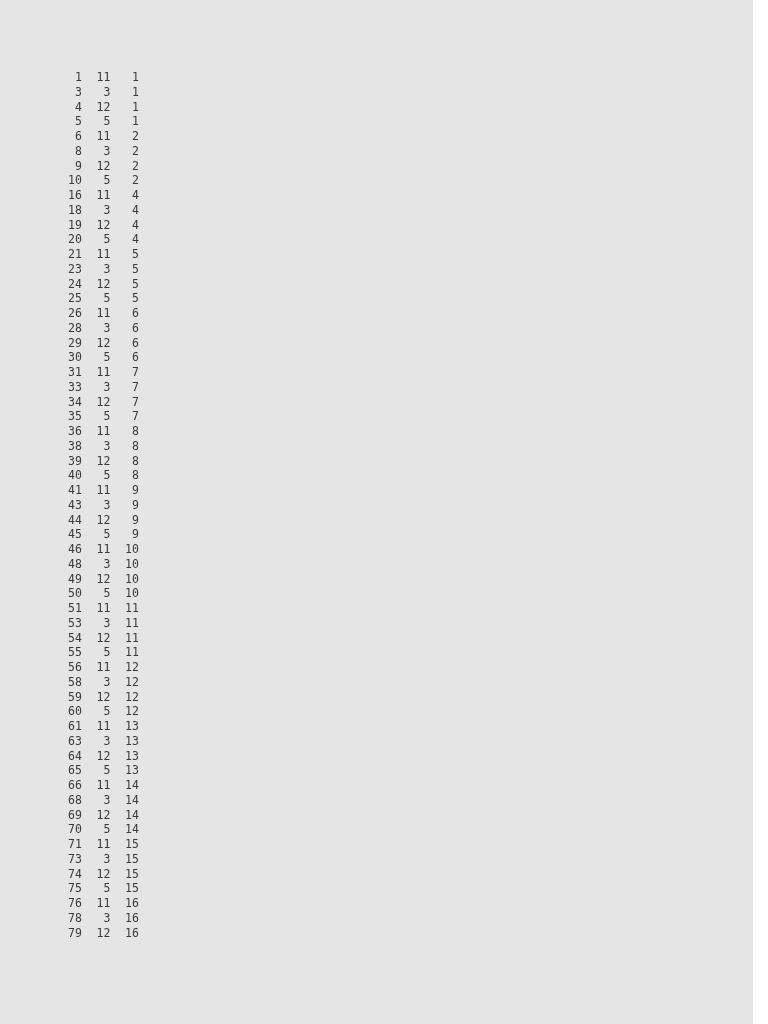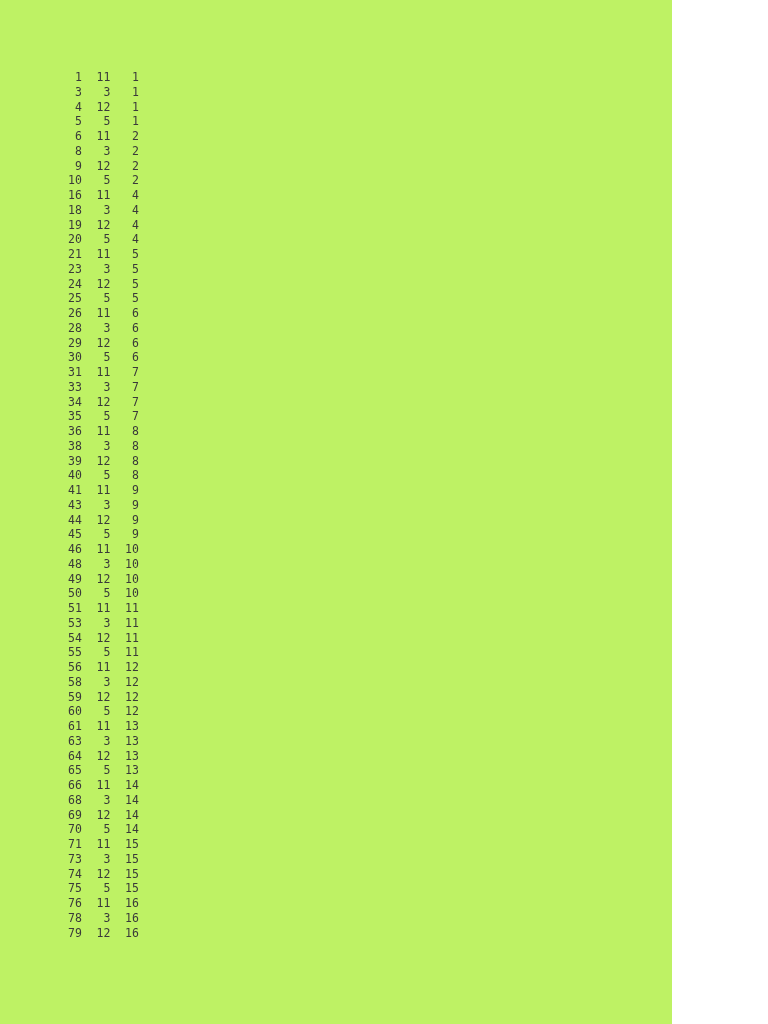--- a/index.html
+++ b/index.html
@@ -10,23 +10,23 @@
   body {
     width: 768px;
     height: 1024px;
     position: relative;
     font-family: "DejaVu Sans Mono", monospace;
   }
   #page {
     position: absolute;
     left: 0;
     top: 0;
-    width: 672px;
+    width: 753px;
     height: 1024px;
-    background: #bef264;
+    background: #e5e5e5;
     overflow: hidden;
   }
   #listing {
     position: absolute;
     left: 68px;
     top: 70px;
     font-family: "DejaVu Sans Mono", monospace;
     font-size: 11.5px;
     line-height: 14.75px;
     color: #3a3a3a;

